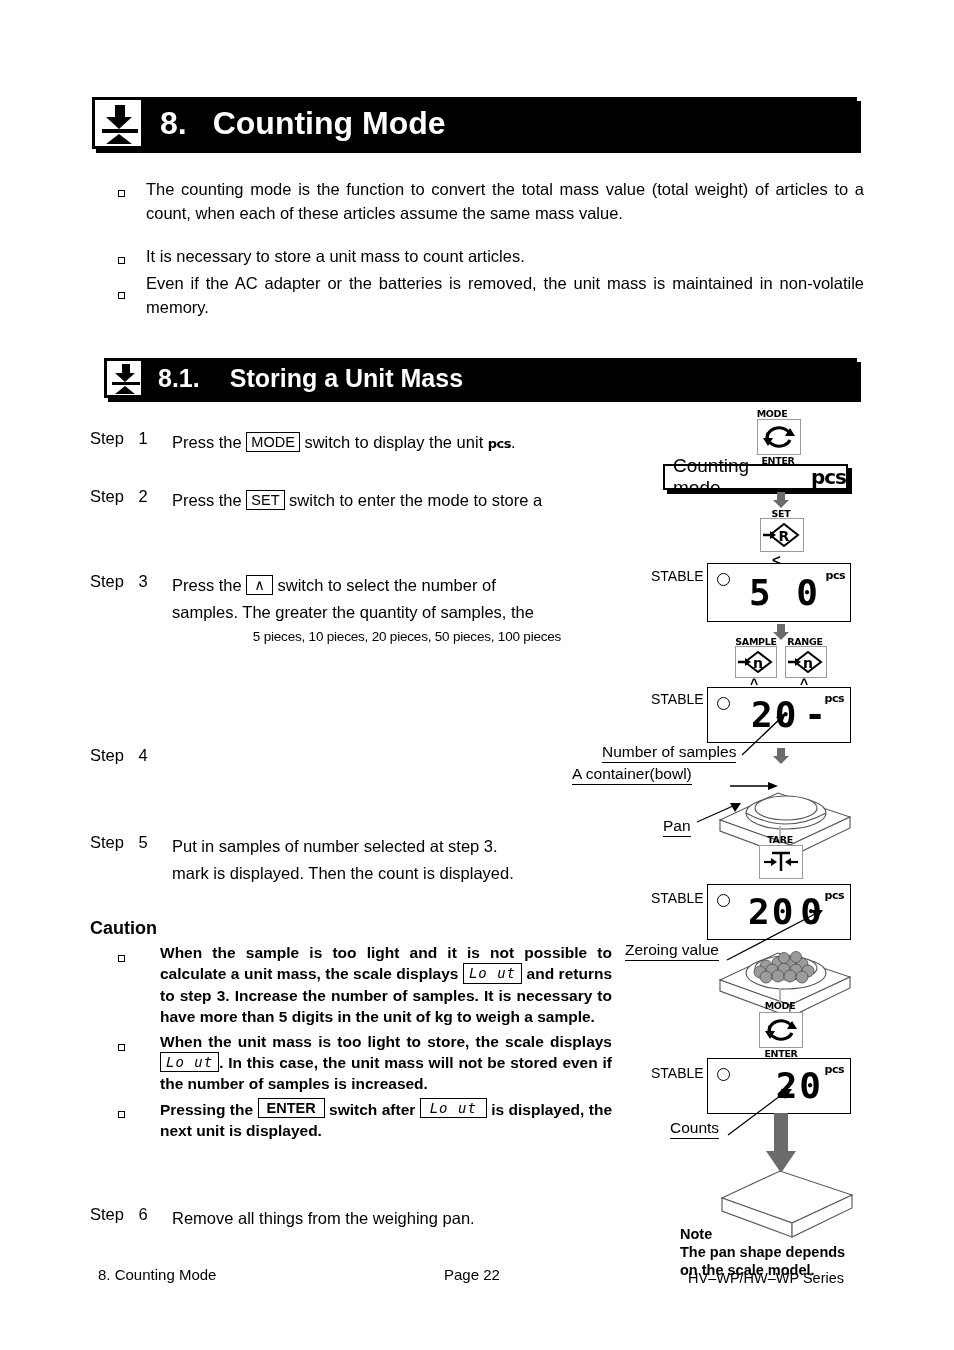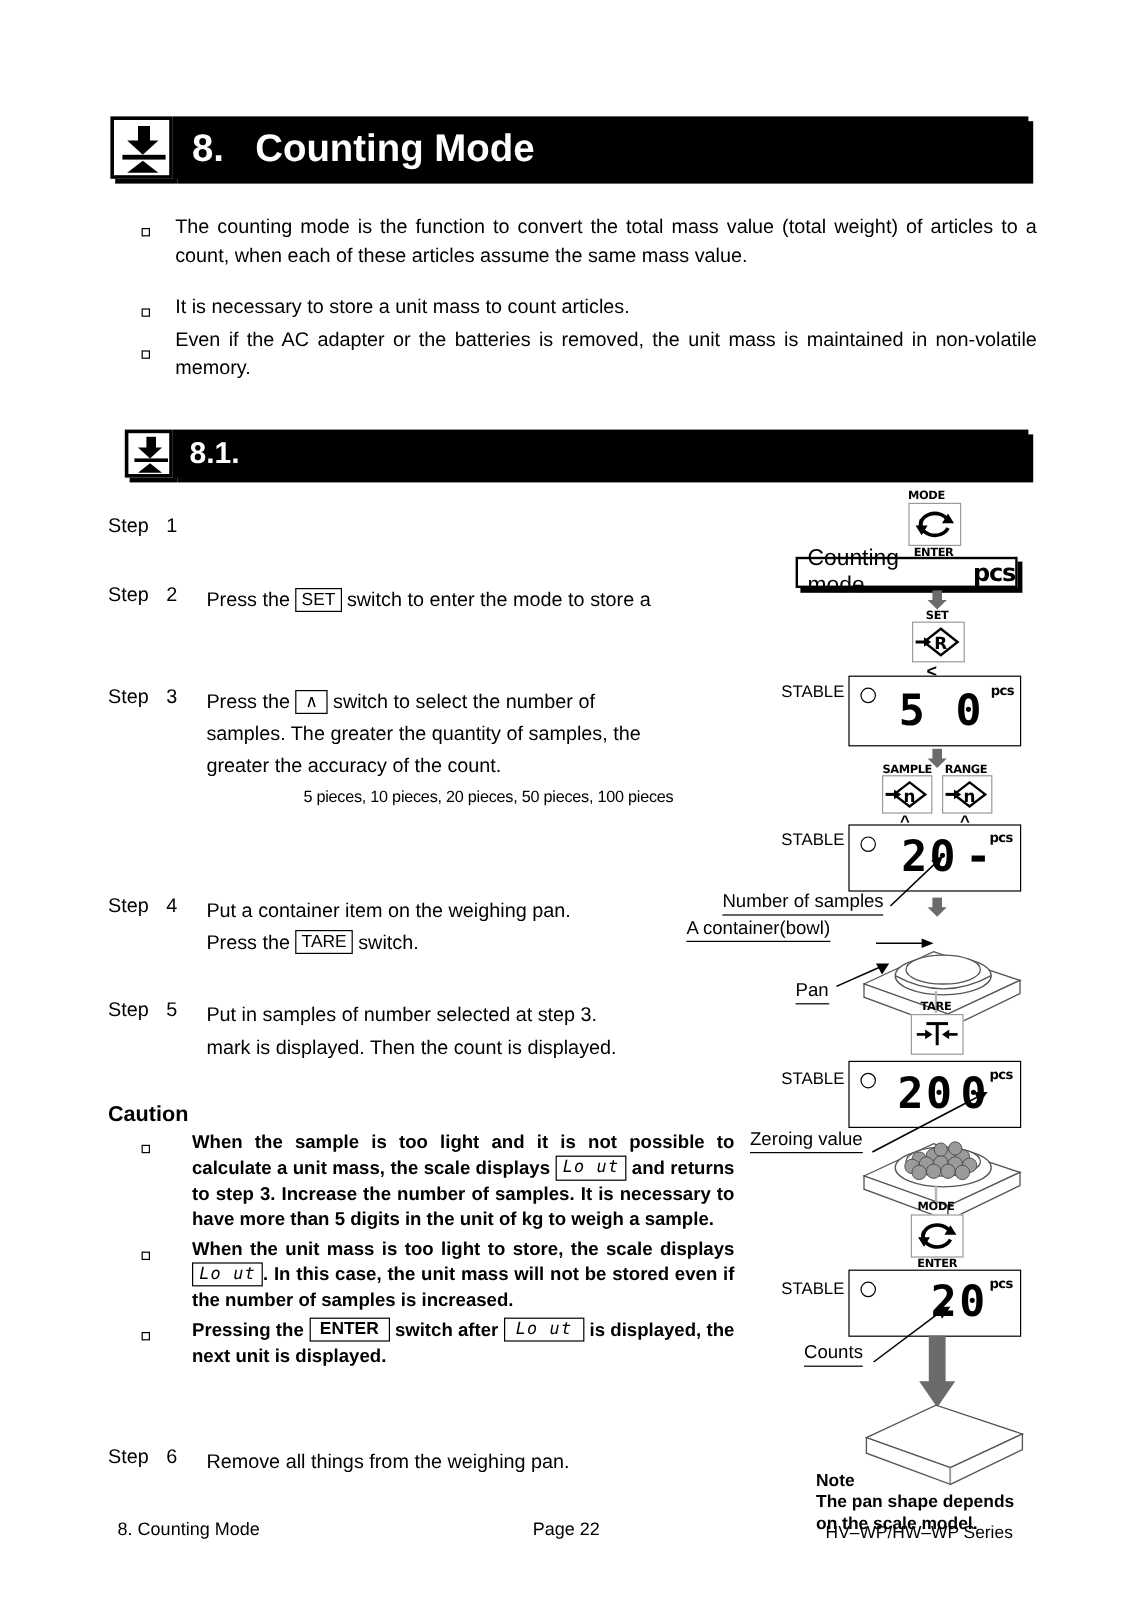--- a/index.html
+++ b/index.html
@@ -115,54 +115,53 @@
     <div class="glyph" style="width:40px;height:40px;">
       <div class="weighicon">
         <div class="shaft" style="left:15px;top:3px;width:8px;height:11px;"></div>
         <div class="head" style="left:8px;top:12px;border-width:9px 10px 0 10px;"></div>
         <div class="line" style="left:5px;top:21px;width:28px;height:3px;"></div>
         <div class="base" style="left:8px;top:25px;border-width:0 10px 8px 10px;"></div>
       </div>
     </div>
     <div class="bar" style="width:713px;height:40px;">
       <span class="num" style="font-size:25px;margin-left:14px;">8.1.</span>
+      <span class="ttl" style="font-size:25px;margin-left:30px;">Storing a Unit Mass</span>
     </div>
   </div>
 
   <div class="steplabel" style="left:90px;top:429px;">
     <span>Step</span>
     <span style="margin-left:10px;">1</span>
+  </div>
+  <div class="step" style="left:172px;top:429px;width:470px;">
+    <span>Press the </span><span class="key">MODE</span><span> switch to display the unit </span><span class="pcsglyph">pcs</span><span>.</span>
   </div>
 
   <div class="steplabel" style="left:90px;top:487px;">
     <span>Step</span>
     <span style="margin-left:10px;">2</span>
   </div>
   <div class="step" style="left:172px;top:487px;width:470px;">
     <div><span>Press the </span><span class="key">SET</span><span> switch to enter the mode to store a</span></div>
   </div>
 
   <div class="steplabel" style="left:90px;top:572px;">
     <span>Step</span>
     <span style="margin-left:10px;">3</span>
   </div>
   <div class="step" style="left:172px;top:572px;width:470px;">
     <div><span>Press the </span><span class="key wedge">∧</span><span> switch to select the number of</span></div>
     <div>samples. The greater the quantity of samples, the</div>
-    <div>greater the accuracy of the count.</div>
     <div class="small" style="margin-top:1px;text-align:center;">5 pieces, 10 pieces, 20 pieces, 50 pieces, 100 pieces</div>
   </div>
 
   <div class="steplabel" style="left:90px;top:746px;">
     <span>Step</span>
     <span style="margin-left:10px;">4</span>
-  </div>
-  <div class="step" style="left:172px;top:746px;width:440px;">
-    <div>Put a container item on the weighing pan.</div>
-    <div><span>Press the </span><span class="key">TARE</span><span> switch.</span></div>
   </div>
 
   <div class="steplabel" style="left:90px;top:833px;">
     <span>Step</span>
     <span style="margin-left:10px;">5</span>
   </div>
   <div class="step" style="left:172px;top:833px;width:450px;">
     <div>Put in samples of number selected at step 3.</div>
     <div>mark is displayed. Then the count is displayed.</div>
   </div>

